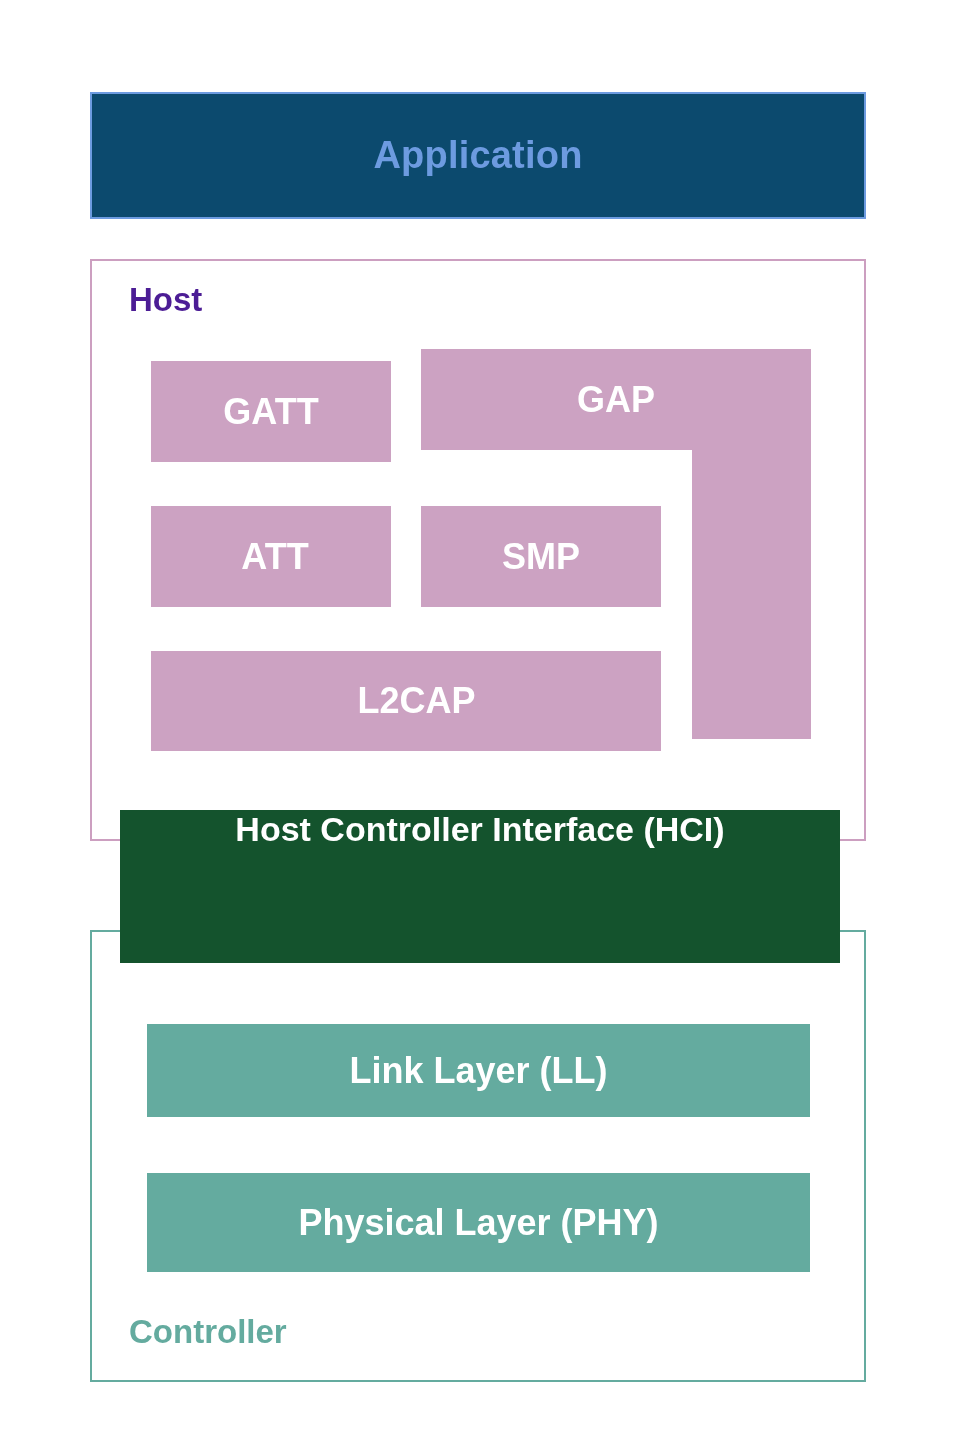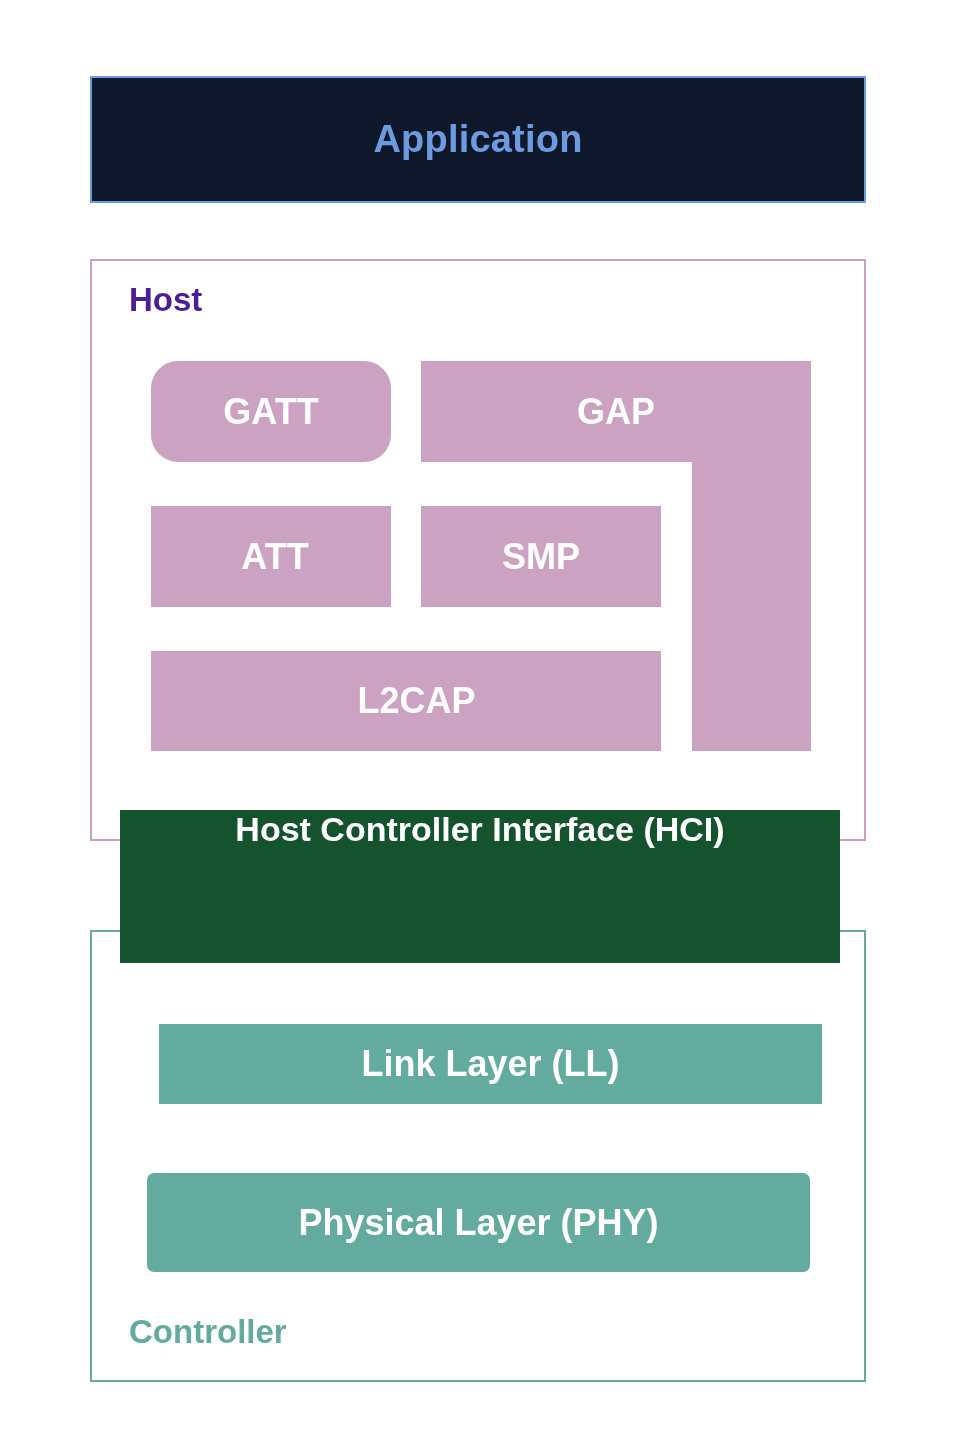--- a/index.html
+++ b/index.html
@@ -18,23 +18,23 @@
     height: 1443px;
     background: #ffffff;
     overflow: hidden;
   }
 
   
   .abs { position: absolute; box-sizing: border-box; }
 
   
   .app-box {
-    left: 90px; top: 76px;
+    left: 90px; top: 92px;
     width: 776px; height: 127px;
-    background: #0f172a;
+    background: #0c4a6e;
     border: 2px solid #6d9be0;
     display: flex;
     align-items: center;
     justify-content: center;
   }
   .app-label {
     color: #6d9be0;
     font-size: 38px;
     font-weight: bold;
     letter-spacing: 0.2px;
@@ -71,28 +71,28 @@
   
   .mauve {
     background: #cca2c2;
     color: #ffffff;
     display: flex;
     align-items: center;
     justify-content: center;
     font-weight: bold;
     font-size: 36px;
   }
-  .blk-gatt  { left: 151px; top: 361px; width: 240px; height: 101px; border-radius: 27px; }
+  .blk-gatt  { left: 151px; top: 361px; width: 240px; height: 101px; }
   .blk-att   { left: 151px; top: 506px; width: 240px; height: 101px; padding-left: 8px; }
   .blk-smp   { left: 421px; top: 506px; width: 240px; height: 101px; }
   .blk-l2cap { left: 151px; top: 651px; width: 510px; height: 100px; padding-left: 21px; }
 
   
   .blk-gap-wrap {
-    left: 421px; top: 361px;
+    left: 421px; top: 349px;
     width: 390px; height: 390px;
     pointer-events: none;
   }
   .gap-top {
     left: 0; top: 0;
     width: 390px; height: 101px;
     background: #cca2c2;
   }
   .gap-col {
     left: 271px; top: 95px;
@@ -128,22 +128,22 @@
   
   .teal {
     background: #64ab9f;
     color: #ffffff;
     display: flex;
     align-items: center;
     justify-content: center;
     font-weight: bold;
     font-size: 36px;
   }
-  .blk-ll  { left: 159px; top: 1024px; width: 663px; height: 80px; }
-  .blk-phy { left: 147px; top: 1173px; width: 663px; height: 99px; border-radius: 7px; }
+  .blk-ll  { left: 147px; top: 1024px; width: 663px; height: 93px; }
+  .blk-phy { left: 147px; top: 1173px; width: 663px; height: 99px; }
 </style>
 </head>
 <body>
 
 <div id="stage">
 
   <div class="abs app-box">
     <span class="app-label">Application</span>
   </div>
 

